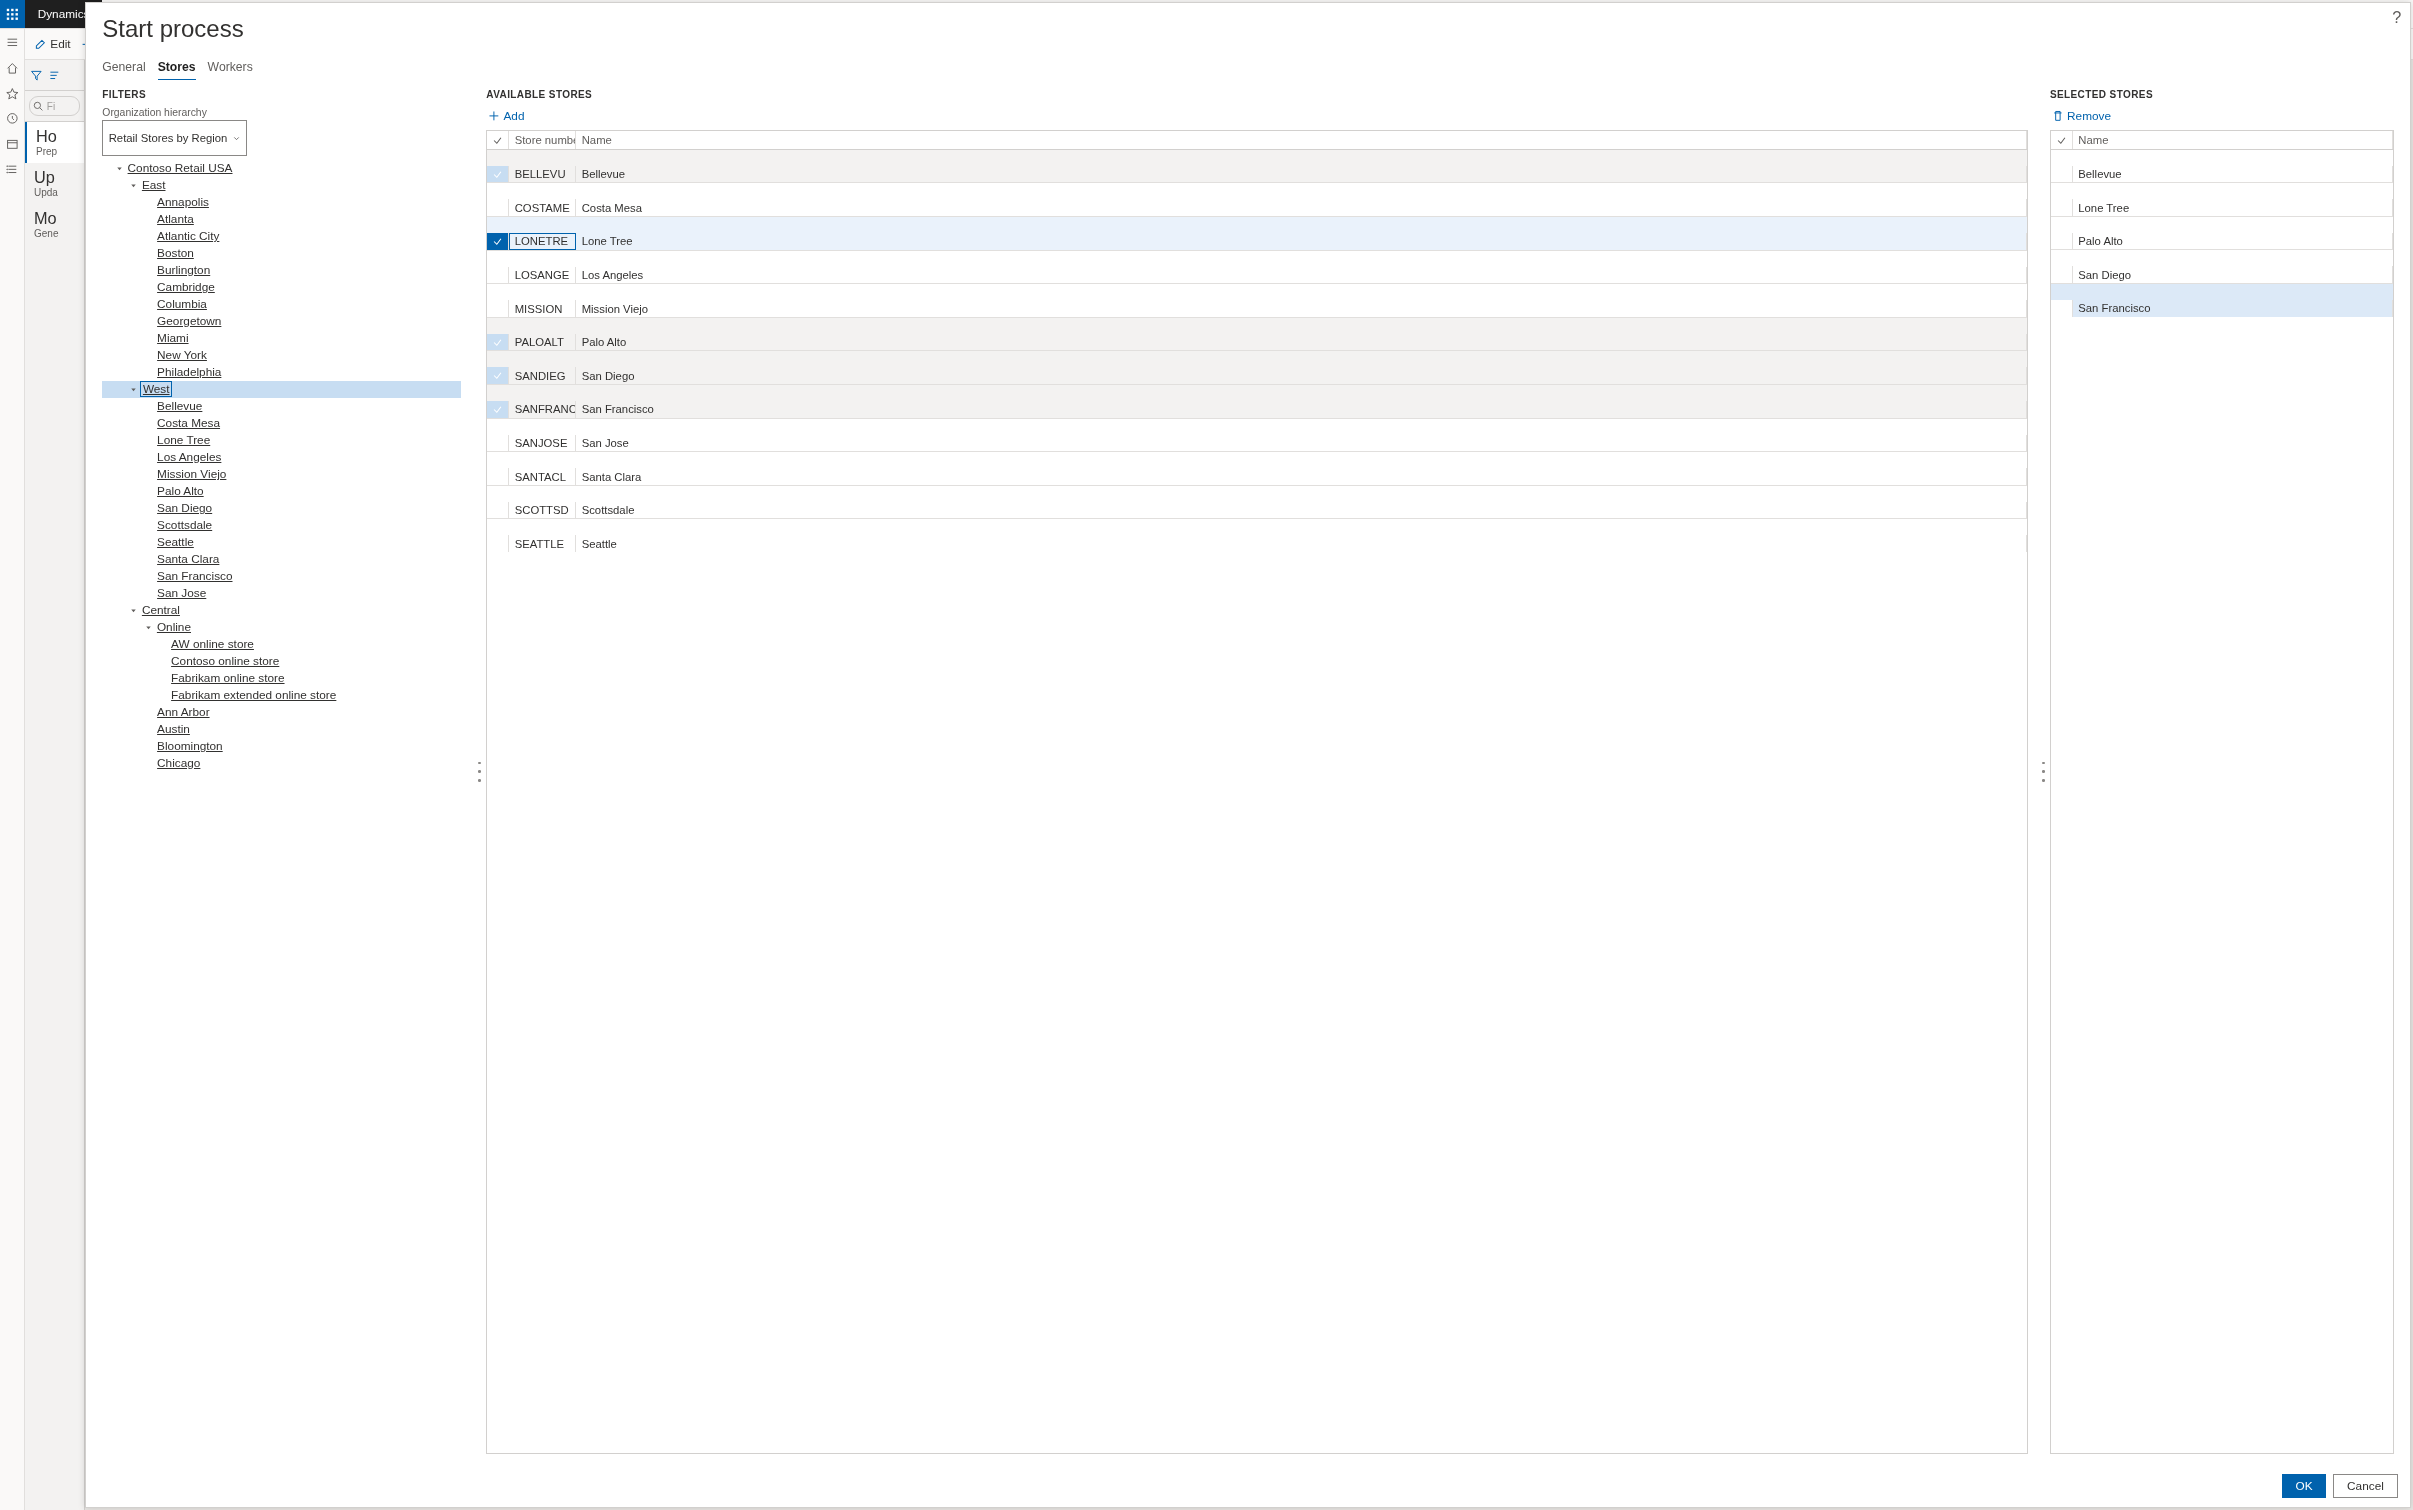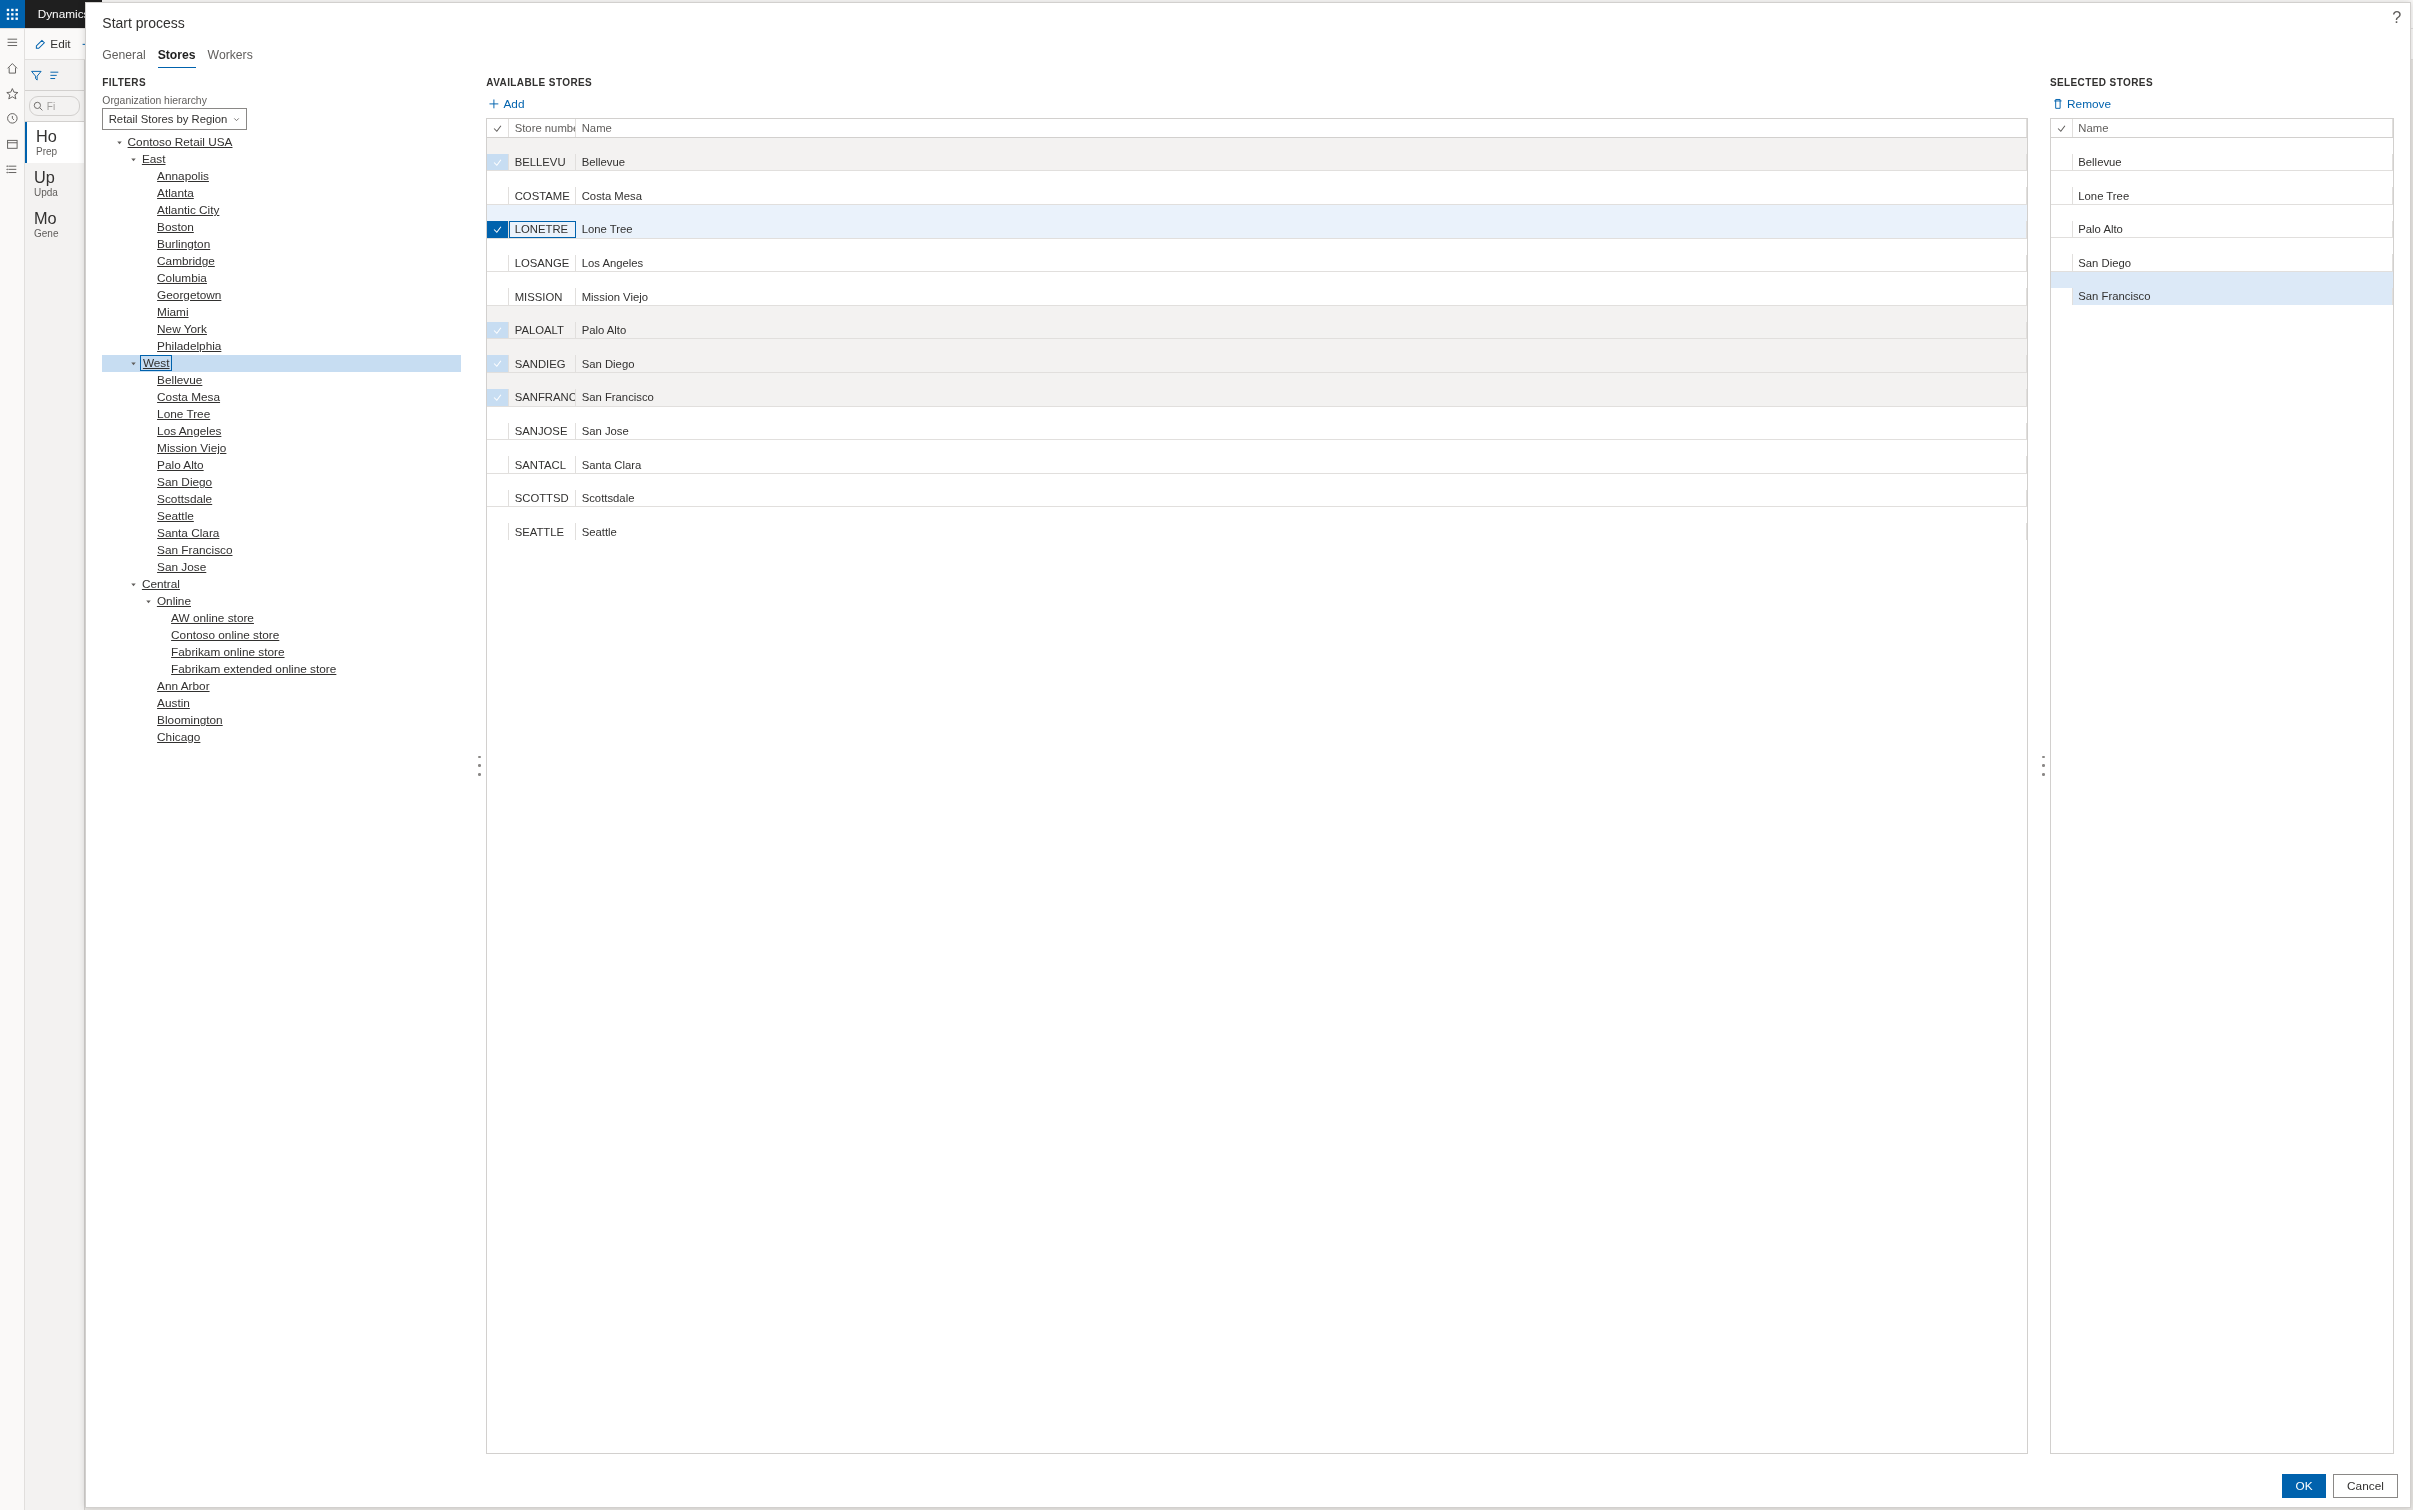--- a/index.html
+++ b/index.html
@@ -31,31 +31,31 @@
   .bg-list-item.sel{background:#fff;border-left:2.7px solid #0062ad;}
   .bg-list-title{font-size:16.3px;color:#323130;white-space:nowrap;overflow:hidden;}
   .bg-list-sub{font-size:10px;color:#605e5c;white-space:nowrap;overflow:hidden;}
   
   
   .overlay { position: fixed; inset:0; background: rgba(255,255,255,0); z-index: 5; }
   .modal { position: fixed; left: 85px; right: 1.8px; top: 1.8px; bottom: 1.8px; background: #fff; border: 0.9px solid #d2d0ce; z-index: 10; display:flex; flex-direction: column; box-shadow: 0 0 7.2px rgba(0,0,0,0.15);}
   
   .modal-help{position:absolute; top:5.4px; right:9px; color:#605e5c; font-size:16.3px;}
   
-  .modal-title{font-size:14px; padding: 12.7px 16.3px 3.6px 16.3px;}
+  .modal-title{font-size:24px; padding: 12.7px 16.3px 3.6px 16.3px;}
   .modal-tabs{padding: 12.7px 16.3px 0 16.3px; display:flex; gap:12px; border-bottom:0px solid #edebe9;}
   .tab{font-size:12.2px; color:#605e5c; padding-bottom:5.4px; cursor:pointer;}
   .tab.active{color:#1f1f1f; font-weight:600; border-bottom:1.8px solid #0062ad;}
   
   .modal-body{flex:1; display:flex; padding: 9px 16.3px 11px 16.3px; gap:22px; min-height:0;}
   
   .col-filters{width:362px; flex-shrink:0; display:flex; flex-direction:column; min-height:0; position:relative;}
   .sec-head{font-size:10px; font-weight:600; letter-spacing:0.4px; margin-bottom:5.4px;}
   .fld-label{font-size:10.4px; color:#605e5c; margin-top:1.8px;}
-  .select-box{margin-top:1.8px; height:22px; width:145px; border:0.9px solid #8a8886; display:flex;align-items:center;justify-content:space-between;padding:0 5.4px;font-size:11.3px;}
+  .select-box{margin-top:1.8px; height:36px; width:145px; border:0.9px solid #8a8886; display:flex;align-items:center;justify-content:space-between;padding:0 5.4px;font-size:11.3px;}
   .select-box svg{width:9px;height:9px;stroke:#605e5c;fill:none;stroke-width:1.5;}
   
   .tree-scroll{flex:1; overflow-y:auto; margin-top:3.6px; padding-right:3.6px; position:relative;}
   .tree{font-size:11.8px;}
   .tn{height:17px; display:flex; align-items:center; padding-left:0; white-space:nowrap; padding-top:0px;padding-bottom:0px;}
   .tn .caret{width:9px;height:9px;margin-right:1.8px;flex-shrink:0;stroke:#605e5c;fill:#605e5c;stroke-width:0;}
   .tn .sp{display:inline-block;}
   .tn.sel{background:#c7ddf2;}
   .tn.sel .lbl{border:0.9px solid #0062ad; padding:0 1.8px; background:#c7ddf2;}
   .lbl{padding:0 1.8px;text-decoration:underline;}

